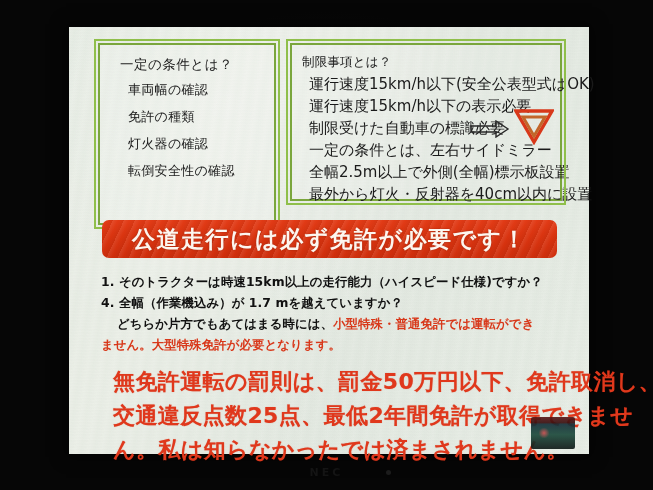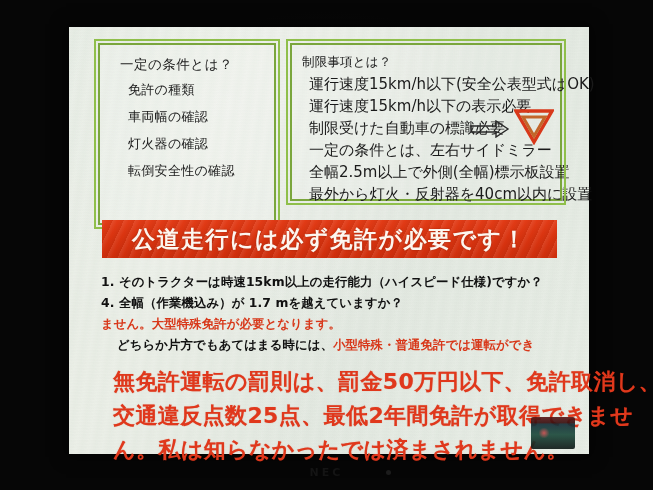--- a/index.html
+++ b/index.html
@@ -144,20 +144,21 @@
     top: 193px;
     width: 455px;
     height: 38px;
     background:
       repeating-linear-gradient(115deg, rgba(255,255,255,0.09) 0px, rgba(255,255,255,0.0) 5px, rgba(0,0,0,0.05) 10px),
       linear-gradient(180deg, #e23b16 0%, #d8330f 50%, #cf2f0d 100%);
     display: flex;
     align-items: center;
     justify-content: center;
     box-sizing: border-box;
+    border-radius: 7px;
   }
   #banner-text {
     color: #fdf6ef;
     font-size: 23px;
     font-weight: bold;
     letter-spacing: 1.5px;
     text-shadow: 0 0 2px rgba(0,0,0,0.25);
   }
 
   
@@ -247,22 +248,22 @@
   <div id="nec-logo">NEC</div>
   <div id="power-led"></div>
 
   <div id="slide">
     <div id="glare"></div>
 
     <div class="slide-inner">
 
       <div class="box" id="box-conditions">
         <div class="cond-title">一定の条件とは？</div>
+        <div class="cond-item">車両幅の確認</div>
         <div class="cond-item">免許の種類</div>
-        <div class="cond-item">車両幅の確認</div>
         <div class="cond-item">灯火器の確認</div>
         <div class="cond-item">転倒安全性の確認</div>
       </div>
 
       <div class="box" id="box-restrictions">
         <div class="restr-title">制限事項とは？</div>
         <div class="restr-item">運行速度15km/h以下(安全公表型式はOK)</div>
         <div class="restr-item">運行速度15km/h以下の表示必要</div>
         <div class="restr-item">制限受けた自動車の標識必要</div>
         <div class="restr-item">一定の条件とは、左右サイドミラー</div>
@@ -284,22 +285,22 @@
         </div>
       </div>
 
       <div id="banner">
         <span id="banner-text">公道走行には必ず免許が必要です！</span>
       </div>
 
       <div id="qa-block">
         <div class="qa-line">1. そのトラクターは時速15km以上の走行能力（ハイスピード仕様)ですか？</div>
         <div class="qa-line">4. 全幅（作業機込み）が 1.7 mを越えていますか？</div>
+        <div class="qa-line indent"><span>どちらか片方でもあてはまる時には、</span><span class="hl-red">小型特殊・普通免許では運転ができ</span></div>
         <div class="qa-line"><span class="hl-red">ません。大型特殊免許が必要となります。</span></div>
-        <div class="qa-line indent"><span>どちらか片方でもあてはまる時には、</span><span class="hl-red">小型特殊・普通免許では運転ができ</span></div>
       </div>
 
       <div id="warning">
         <div class="warn-line">無免許運転の罰則は、罰金50万円以下、免許取消し、</div>
         <div class="warn-line">交通違反点数25点、最低2年間免許が取得できませ</div>
         <div class="warn-line">ん。私は知らなかったでは済まされません。</div>
       </div>
 
       <div id="tractor-photo"></div>
 

